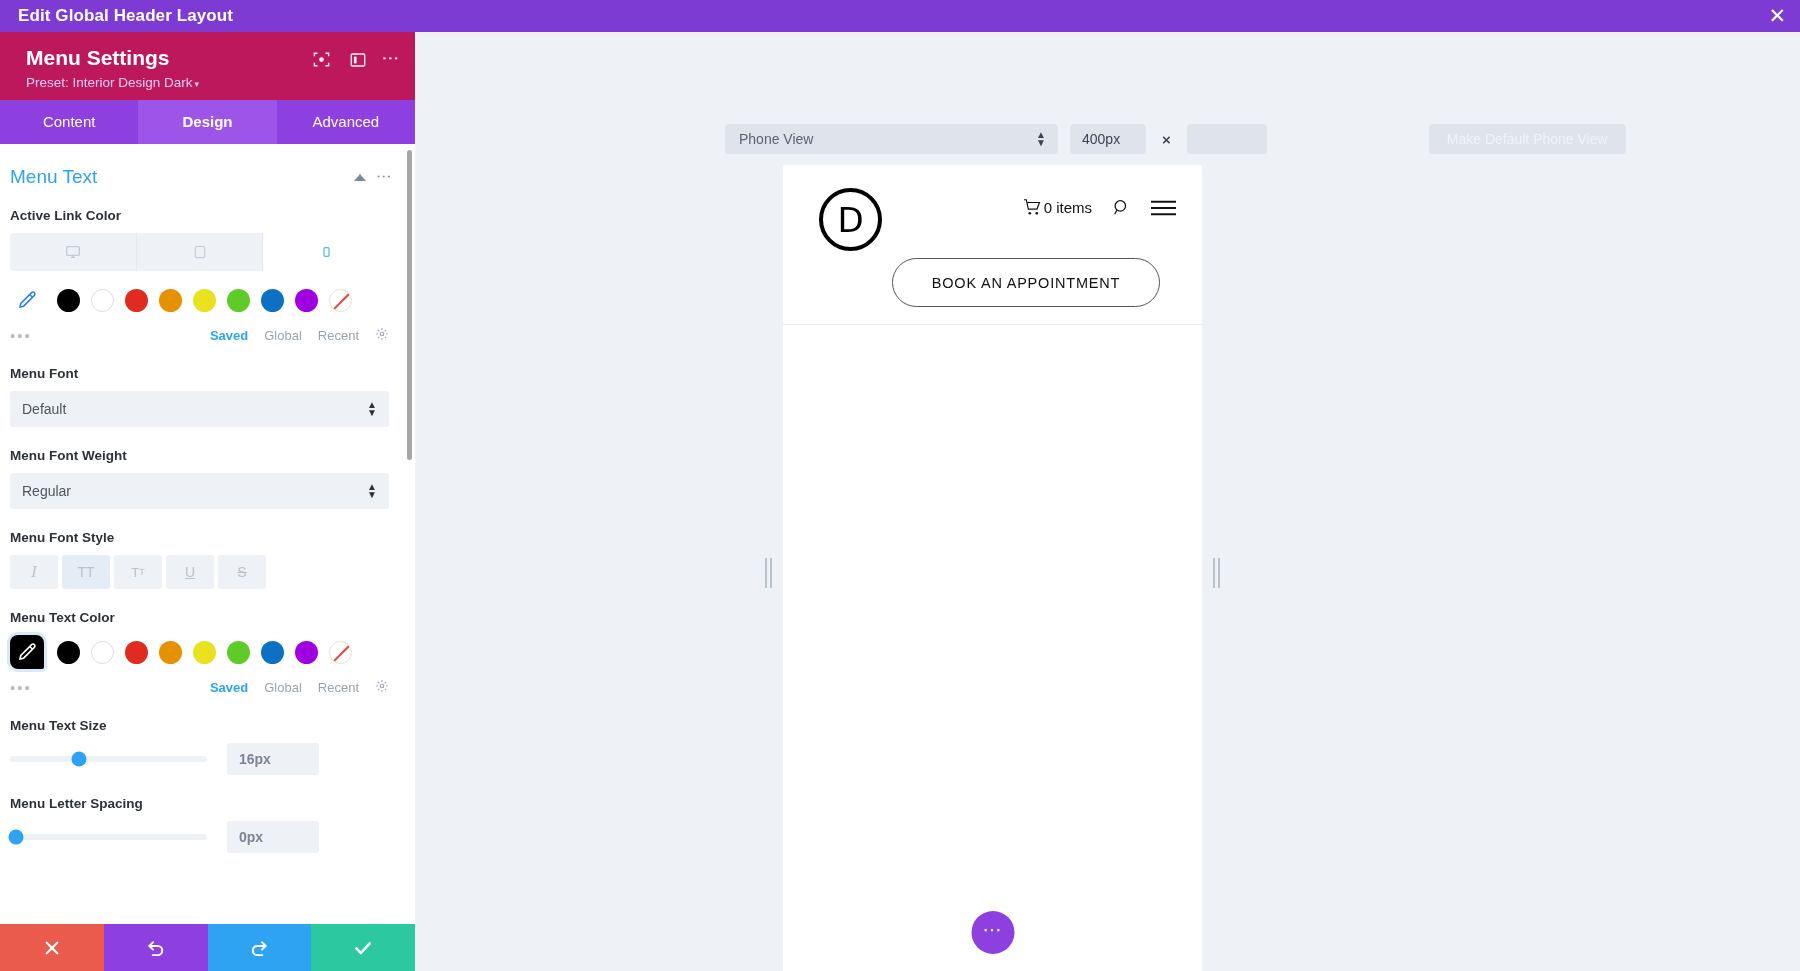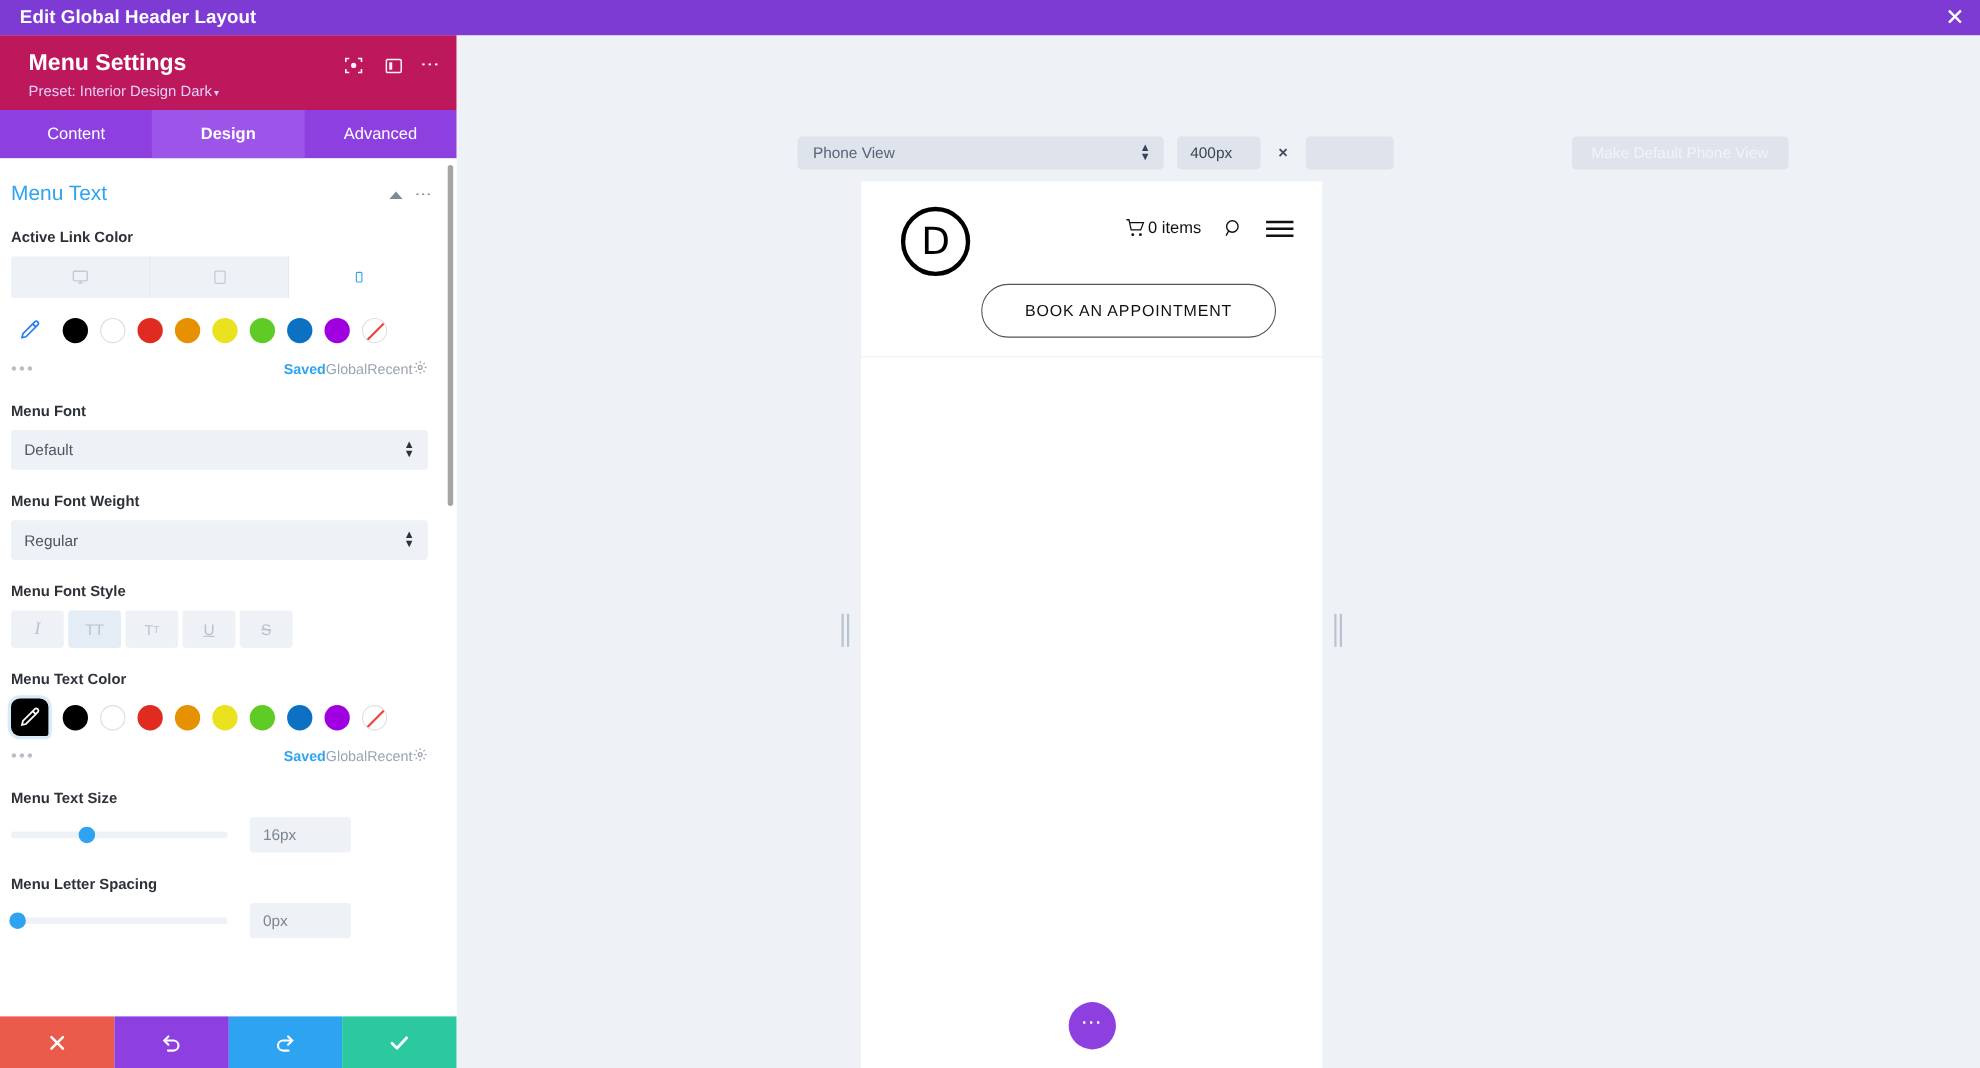--- a/index.html
+++ b/index.html
@@ -132,21 +132,21 @@
   .sw.none::after {
     content:''; position:absolute; left:-3px; top: 10px; width: 30px; height: 2px;
     background: #e8453c; transform: rotate(-45deg);
   }
 
   .swatch-meta {
     display: flex; align-items: center; justify-content: space-between;
     font-size: 13px; margin-top: 4px; height: 20px;
   }
   .dots-left { color: #b5bdc7; letter-spacing: 2px; font-size: 15px; cursor:pointer; }
-  .meta-right { display:flex; align-items:center; }
+  .meta-right { display:flex; align-items:center; gap: 16px; }
   .meta-link { color: #9aa4b0; cursor: pointer; }
   .meta-link.active { color: #2ea3f2; font-weight: bold; }
   .gear { color:#9aa4b0; font-size: 14px; cursor:pointer; }
 
   
   .select {
     position: relative; width: 100%; height: 36px; background: #eef1f6;
     border-radius: 3px; display: flex; align-items: center;
     padding: 0 12px; font-size: 14px; color: #4e5661; cursor: pointer;
   }
@@ -175,21 +175,21 @@
     position: relative; height: 6px; background: #eef1f6; border-radius: 4px;
     width: 197px; margin-right: 20px;
   }
   .slider .knob {
     position: absolute; top: 50%; width: 15px; height: 15px; border-radius: 50%;
     background: #2ea3f2; transform: translate(-50%, -50%); cursor: pointer;
   }
   .num-input {
     width: 92px; height: 32px; background: #eef1f6; border-radius: 3px;
     display:flex; align-items:center; padding: 0 12px;
-    font-size: 14px; color: #7b8693; cursor: text;
+    font-size: 14px; color: #7b8693; cursor: text; font-weight: bold;
   }
 
   
   .action-bar {
     position: absolute; bottom: 0; left: 0; width: 415px; height: 47px;
     display: flex; z-index: 35;
   }
   .action-btn {
     flex: 1; display: flex; align-items: center; justify-content: center;
     cursor: pointer; color: #fff; font-size: 19px;

